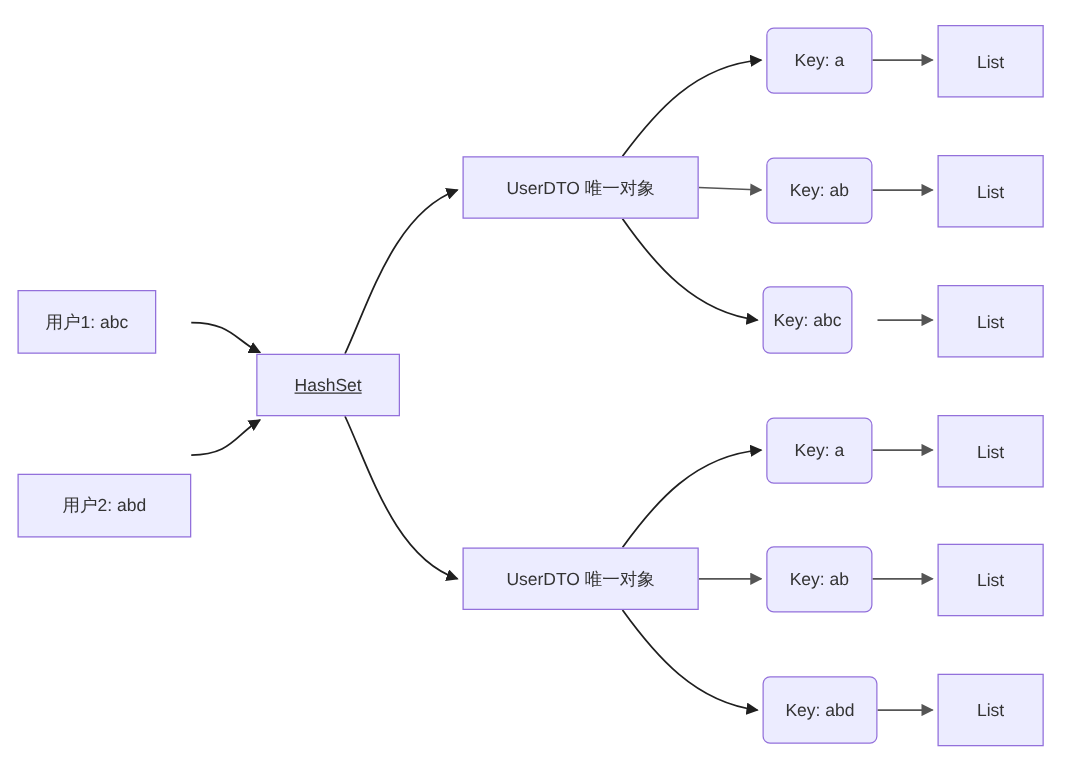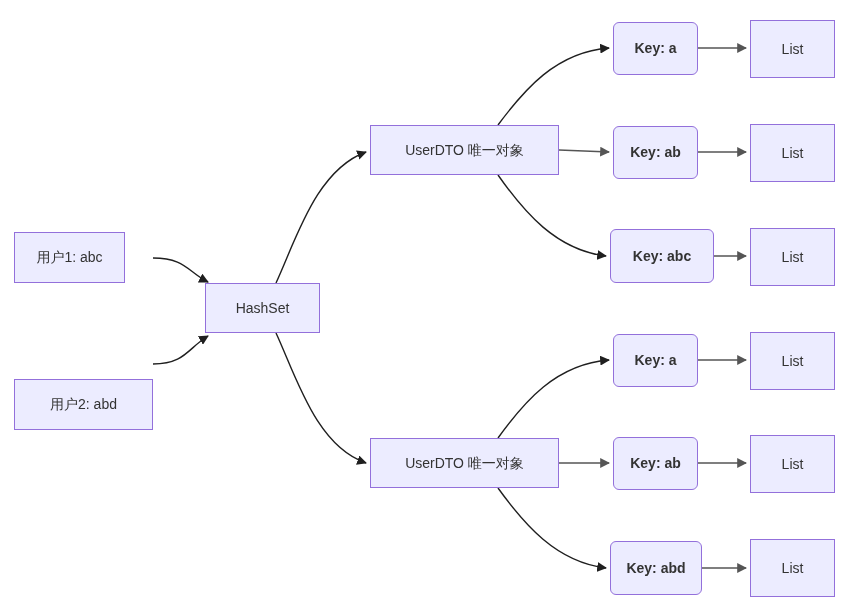--- a/index.html
+++ b/index.html
@@ -35,21 +35,20 @@
     border: 1px solid #9370db;
     color: #333333;
     font-size: 14px;
     line-height: 1.2;
     text-align: center;
     white-space: nowrap;
     z-index: 2;
   }
   .node.rounded {
     border-radius: 6px;
-    font-weight: bold;
   }
   .node-label {
     display: block;
   }
   #bottom-caption {
     position: absolute;
     left: 0;
     bottom: -3px;
     width: 862px;
     font-size: 13px;
@@ -101,41 +100,41 @@
   </svg>
 
   <div class="node" style="left:14px; top:232px; width:111px; height:51px;">
     <span class="node-label">用户1: abc</span>
   </div>
 
   <div class="node" style="left:14px; top:339px; width:139px; height:51px;margin-top:40px;">
     <span class="node-label">用户2: abd</span>
   </div>
 
-  <div class="node" style="left:205px; top:283px; width:115px; height:50px;">
+  <div class="node" style="left:205px; top:283px; width:115px; height:50px;text-decoration:underline;">
     <span class="node-label">HashSet</span>
   </div>
 
   <div class="node" style="left:370px; top:125px; width:189px; height:50px;">
     <span class="node-label">UserDTO 唯一对象</span>
   </div>
 
   <div class="node" style="left:370px; top:438px; width:189px; height:50px;">
     <span class="node-label">UserDTO 唯一对象</span>
   </div>
 
   <div class="node rounded" style="left:613px; top:22px; width:85px; height:53px;">
     <span class="node-label">Key: a</span>
   </div>
 
   <div class="node rounded" style="left:613px; top:126px; width:85px; height:53px;">
     <span class="node-label">Key: ab</span>
   </div>
 
-  <div class="node rounded" style="left:610px; top:229px; width:104px; height:54px;">
+  <div class="node rounded" style="left:610px; top:229px; width:72px; height:54px;">
     <span class="node-label">Key: abc</span>
   </div>
 
   <div class="node rounded" style="left:613px; top:334px; width:85px; height:53px;">
     <span class="node-label">Key: a</span>
   </div>
 
   <div class="node rounded" style="left:613px; top:437px; width:85px; height:53px;">
     <span class="node-label">Key: ab</span>
   </div>

